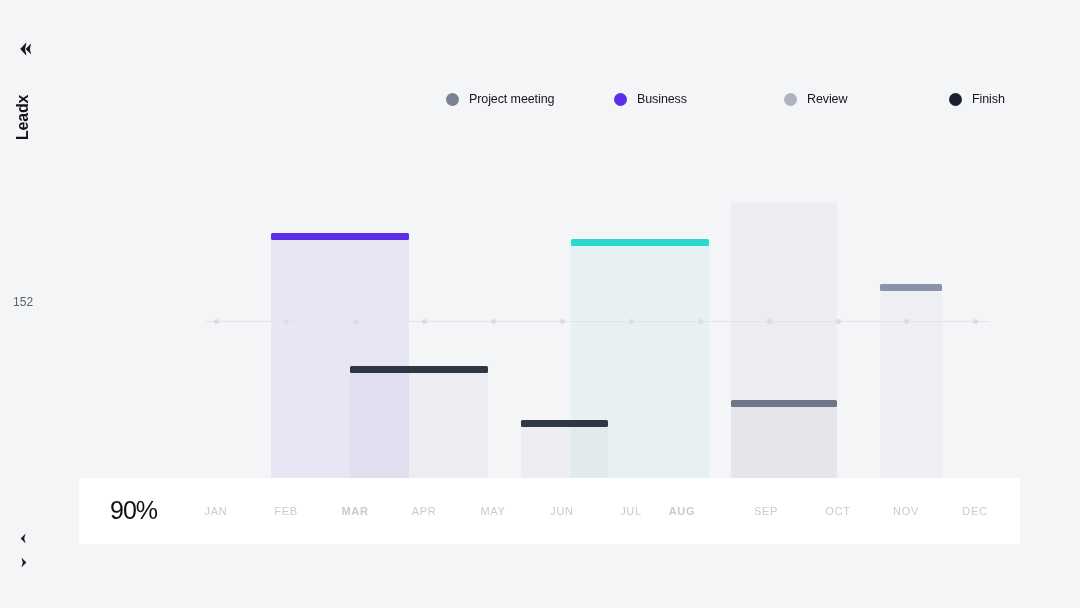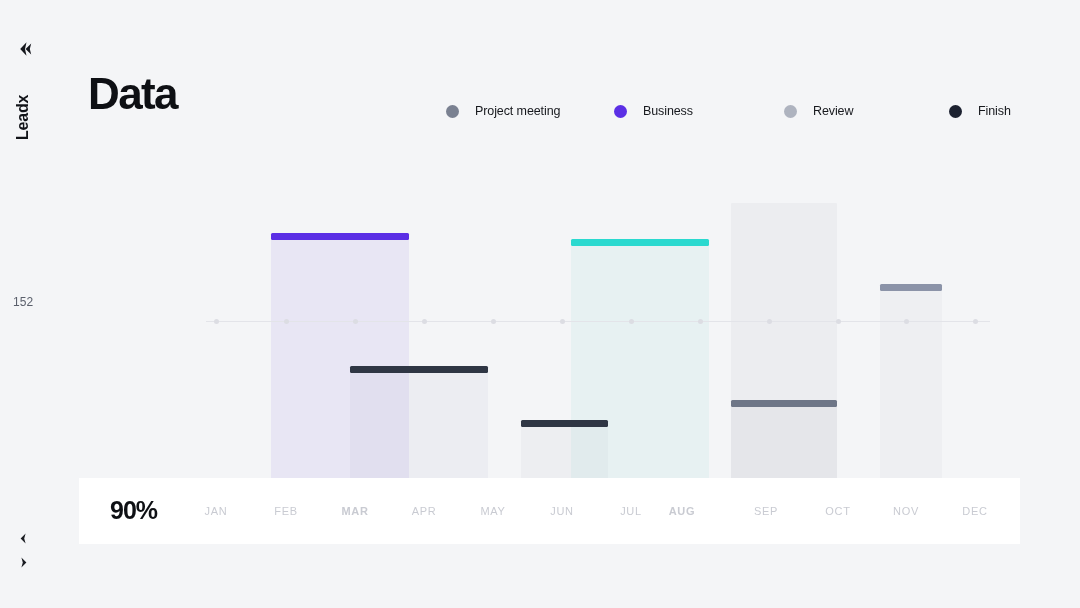--- a/index.html
+++ b/index.html
@@ -48,22 +48,22 @@
   
   .page-title {
     position:absolute; left:88px; top:72px;
     font-size:44px; font-weight:700; letter-spacing:-1.6px;
     color:#0e1014; line-height:1;
   }
 
   
   .legend { position:absolute; top:86px; left:446px; width:580px; height:18px; }
   .legend-item {
-    position:absolute; top:16px; height:18px;
-    display:flex; align-items:center; gap:16px; cursor:pointer;
+    position:absolute; top:4px; height:18px;
+    display:flex; align-items:center; gap:10px; cursor:pointer;
   }
   .legend-dot { width:13px; height:13px; border-radius:50%; flex:none; }
   .legend-label {
     font-size:12.5px; font-weight:500; color:#16181d;
     letter-spacing:-0.1px; white-space:nowrap;
   }
 
   
   .chart-area { position:absolute; left:0; top:0; width:1080px; height:608px; }
   .gridline {
@@ -82,21 +82,21 @@
   }
 
   
   .footer-panel {
     position:absolute; left:79px; top:478px;
     width:941px; height:66px;
     background:#ffffff;
   }
   .summary-pct {
     position:absolute; left:31px; top:20px;
-    font-size:25px; font-weight:700; letter-spacing:-1px;
+    font-size:25px; font-weight:400; letter-spacing:-1px;
     color:#0e1014; line-height:1;
   }
   .month-label {
     position:absolute; top:27px;
     font-size:11px; font-weight:500; letter-spacing:0.7px;
     color:#c9cbd2; text-align:center; width:46px;
   }
 </style>
 </head>
 <body>
@@ -118,21 +118,20 @@
         <path d="M8.6 1.6 L3.6 6.5 L8.6 11.4 L7.2 6.5 Z" fill="#1a1c22"></path>
       </svg>
     </div>
     <div class="nav-arrow nav-next">
       <svg width="13" height="13" viewBox="0 0 13 13" aria-hidden="true">
         <path d="M4.4 1.6 L9.4 6.5 L4.4 11.4 L5.8 6.5 Z" fill="#1a1c22"></path>
       </svg>
     </div>
   </div>
 
-  <div class="page-title">Data</div>
 
   <div class="legend">
       <div class="legend-item" style="left: 0px;">
         <span class="legend-dot" style="background: rgb(122, 129, 145);"></span>
         <span class="legend-label">Project meeting</span>
       </div>
       <div class="legend-item" style="left: 168px; justify-content: flex-end;">
         <span class="legend-dot" style="background: rgb(91, 47, 229);"></span>
         <span class="legend-label">Business</span>
       </div>

